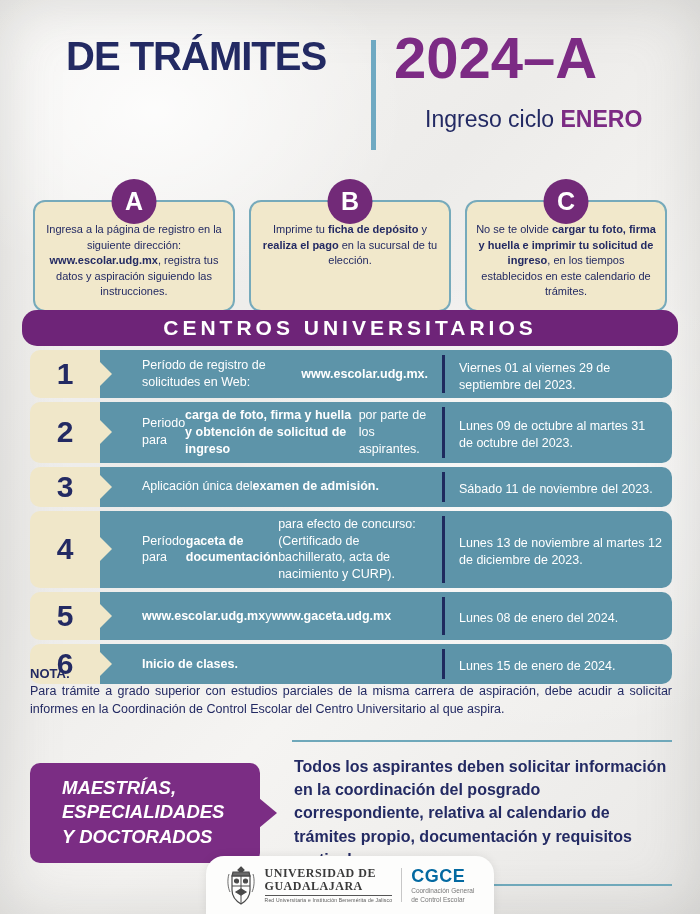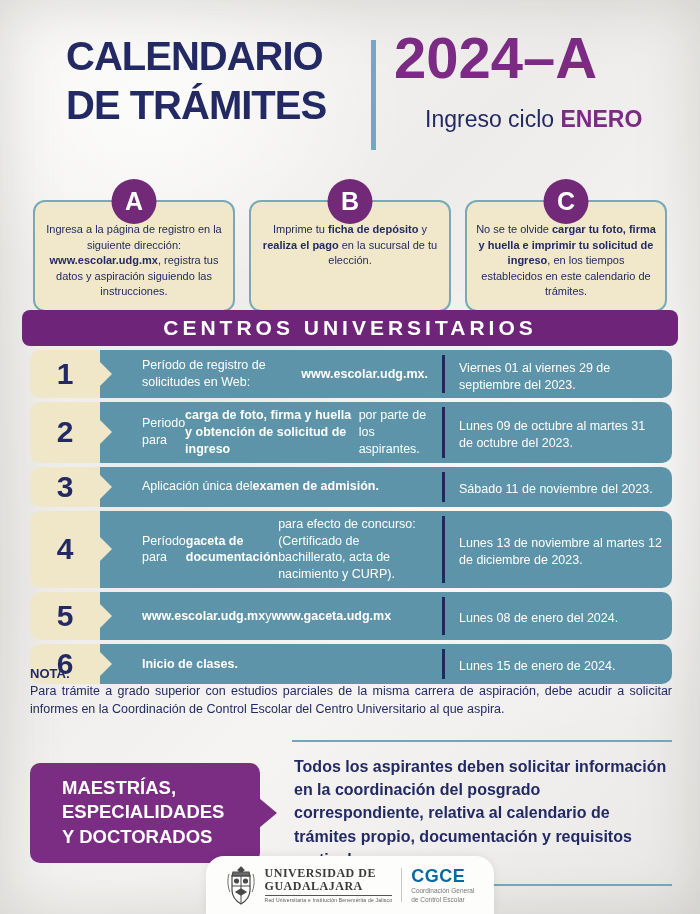--- a/index.html
+++ b/index.html
@@ -32,21 +32,21 @@
   }
   .step-badge{
     position:absolute; top:-23px; left:50%; transform:translateX(-50%);
     width:45px; height:45px; border-radius:50%; background:#722a78;
     color:#fff; font-size:25px; font-weight:bold; display:flex; align-items:center; justify-content:center;
   }
   .step-text{ font-size:11px; line-height:1.42; color:#232a63; text-align:center; }
   .step-text b{ font-weight:bold; }
   
   .cu-banner{
-    position:absolute; left:22px; right:22px; top:310px; height:36px; border-radius:8px;
+    position:absolute; left:22px; right:22px; top:310px; height:36px; border-radius:15px;
     background:#6e2478; color:#fff; font-size:21px; font-weight:bold; letter-spacing:4px;
     display:flex; align-items:center; justify-content:center;
   }
   
   .rows{ position:absolute; left:30px; right:28px; top:350px; }
   .row{ display:flex; margin-bottom:4px; }
   .h48{ min-height:48px; } .h40{ min-height:40px; } .h58{ min-height:58px; }
   .row-tab{
     width:70px; background:#f0e7c9; border-radius:10px 0 0 10px;
     display:flex; align-items:center; justify-content:center; position:relative;
@@ -69,21 +69,21 @@
   }
   .row-date::before{ content:""; position:absolute; left:0; top:5px; bottom:5px; width:3px; background:#1e2a5e; }
   
   .note{ position:absolute; left:30px; right:28px; top:666px; color:#232a63; }
   .note-label{ font-size:13px; font-weight:bold; }
   .note-text{ font-size:12.5px; line-height:1.42; text-align:justify; margin-top:2px; }
   
   .postgrad{ position:absolute; left:30px; right:28px; top:740px; display:flex; align-items:center; }
   .pg-box{
     position:relative; width:230px; min-height:80px; background:#7b2d84; border-radius:10px;
-    display:flex; align-items:center; padding:13px 6px 13px 32px;
+    display:flex; align-items:center; padding:13px 6px 13px 32px;font-style:italic;
   }
   .pg-box::after{
     content:""; position:absolute; right:-17px; top:50%; transform:translateY(-50%);
     width:0; height:0; border-top:15px solid transparent; border-bottom:15px solid transparent;
     border-left:18px solid #7b2d84;
   }
   .pg-title{ color:#fff; font-size:18.5px; font-weight:bold; line-height:1.35; white-space:pre-line; }
   .pg-info{
     flex:1; margin-left:32px; border-top:2px solid #6fa8ba; border-bottom:2px solid #6fa8ba;
     padding:13px 2px; color:#232a63; font-size:16px; font-weight:bold; line-height:1.45;
@@ -103,21 +103,20 @@
   .ftr-divider{ width:1px; height:34px; background:#c7c7c7; }
   .cgce-abbr{ font-size:18px; font-weight:bold; color:#0369a1; letter-spacing:.5px; }
   .cgce-name{ font-size:6.5px; color:#777; line-height:1.3; white-space:pre-line; }
 </style>
 </head>
 <body>
 
 <div class="page">
 
   <div class="hdr-title">
-    <div>CALENDARIO</div>
     <div>DE TRÁMITES</div>
   </div>
   <div class="hdr-divider"></div>
   <div class="hdr-term">2024–A</div>
   <div class="hdr-sub"><span>Ingreso ciclo </span><b class="enero">ENERO</b></div>
 
   <div class="steps">
     <div class="step">
       <div class="step-badge">A</div>
       <div class="step-text"><span>Ingresa a la página de registro en la siguiente dirección: </span><b>www.escolar.udg.mx</b><span>, registra tus datos y aspiración siguiendo las instrucciones.</span></div>

